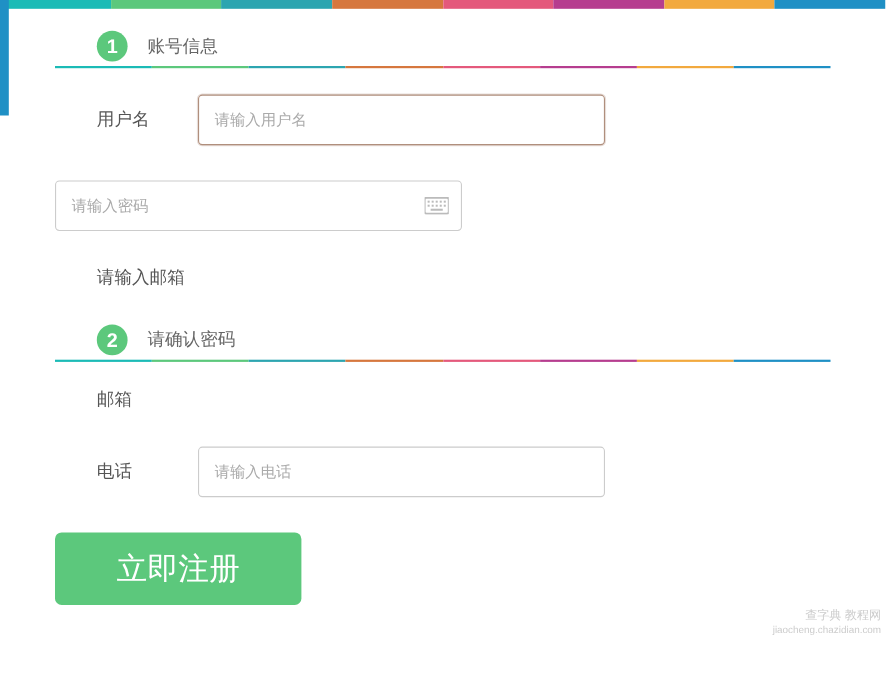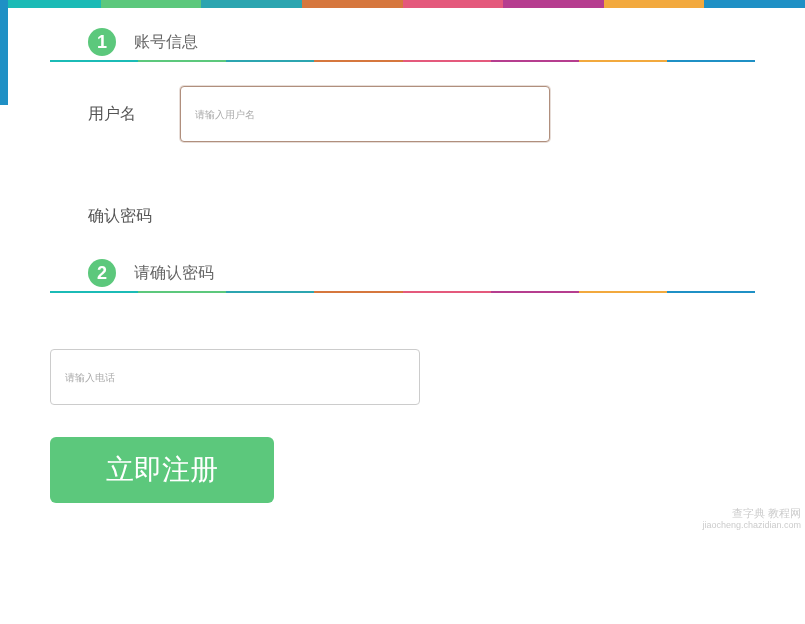--- a/index.html
+++ b/index.html
@@ -79,25 +79,25 @@
       color: #555;
       font-size: 16px;
     }
     .input-wrapper {
       flex: 1;
       max-width: 370px;
       position: relative;
     }
     .form-input {
       width: 100%;
-      height: 56px;
+      height: 46px;
       border: 1px solid #ccc;
       border-radius: 4px;
       padding: 0 14px;
-      font-size: 10px;
+      font-size: 14px;
       color: #333;
       outline: none;
     }
     .form-input.focused {
       border: 1px solid #b08f7d;
       box-shadow: 0 0 0 1px rgba(176,143,125,0.3);
     }
     .form-input::placeholder {
       color: #aaa;
     }
@@ -172,46 +172,65 @@
   </div>
 
   <div class="form-row">
     <div class="form-label">用户名</div>
     <div class="input-wrapper">
       <input type="text" class="form-input focused" placeholder="请输入用户名" style="">
     </div>
   </div>
 
   <div class="form-row">
-  </div>
-
-  <div class="form-row">
-    <div class="form-label">确认密码</div>
+    <div class="input-wrapper">
+      <input type="password" class="form-input" placeholder="请输入密码" style="">
+      <svg class="keyboard-icon" viewBox="0 0 24 16" fill="currentColor">
+        <rect x="0" y="0" width="24" height="16" rx="2" fill="none" stroke="currentColor" stroke-width="2"></rect>
+        <rect x="3" y="3" width="2" height="2"></rect>
+          <rect x="7" y="3" width="2" height="2"></rect>
+          <rect x="11" y="3" width="2" height="2"></rect>
+          <rect x="15" y="3" width="2" height="2"></rect>
+          <rect x="19" y="3" width="2" height="2"></rect>
+        <rect x="3" y="7" width="2" height="2"></rect>
+          <rect x="7" y="7" width="2" height="2"></rect>
+          <rect x="11" y="7" width="2" height="2"></rect>
+          <rect x="15" y="7" width="2" height="2"></rect>
+          <rect x="19" y="7" width="2" height="2"></rect>
+        <rect x="6" y="11" width="12" height="2"></rect>
+      </svg>
+    </div>
+  </div>
+
+  <div class="form-row">
+    <div class="form-label">请输入邮箱</div>
   </div>
 
   <div class="section-header">
     <div class="step-badge">2</div>
     <div class="section-title">请确认密码</div>
   </div>
   <div class="rainbow-line">
     <span style="background:#1bbbb6"></span>
     <span style="background:#5cc87c"></span>
     <span style="background:#2ca5b0"></span>
     <span style="background:#d6773e"></span>
     <span style="background:#e4597c"></span>
     <span style="background:#b63d8f"></span>
     <span style="background:#f2a93e"></span>
     <span style="background:#1f90c5"></span>
   </div>
 
   <div class="form-row">
-  </div>
-
-
-  <div class="form-row">
+    <div class="form-label">邮箱</div>
+  </div>
+
+
+  <div class="form-row">
+    <div class="form-label">电话</div>
     <div class="input-wrapper">
       <input type="text" class="form-input" placeholder="请输入电话" style="">
     </div>
   </div>
 
   <div class="submit-row">
     <button class="submit-btn">立即注册</button>
   </div>
 
   <div class="watermark">

